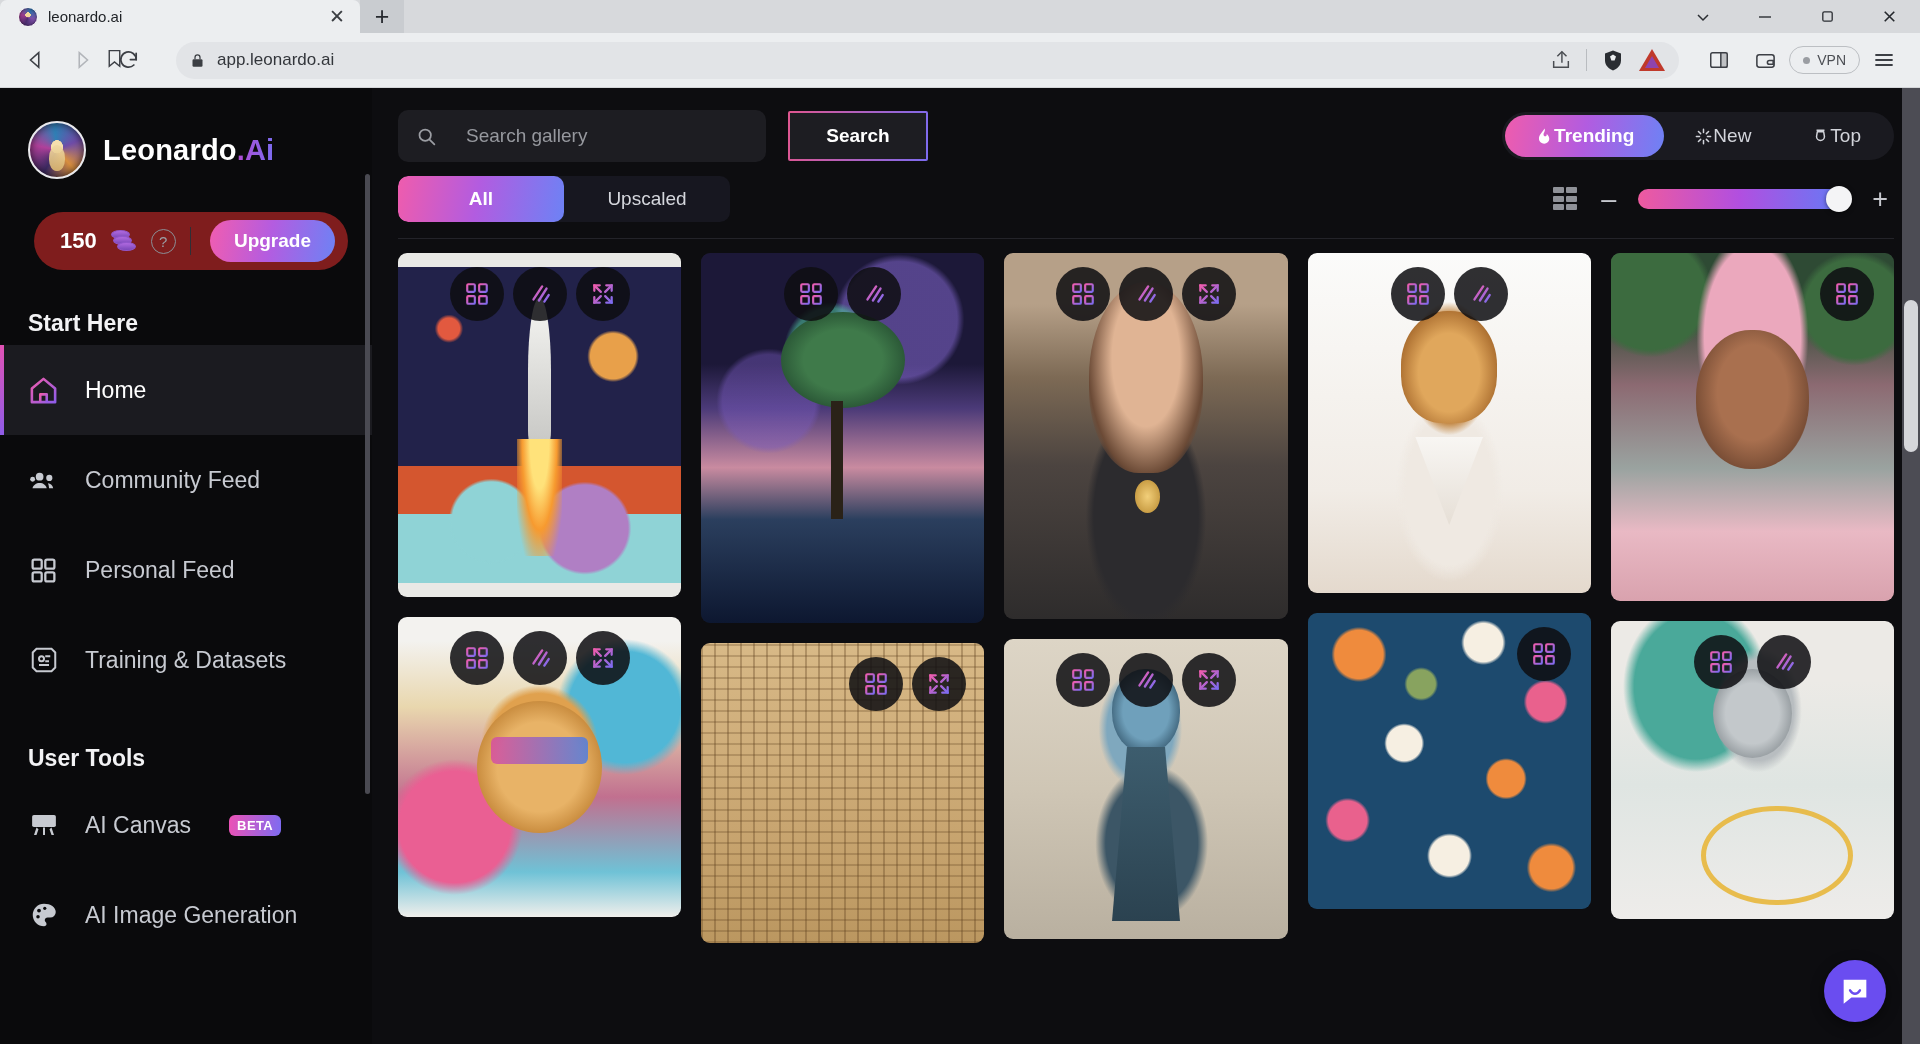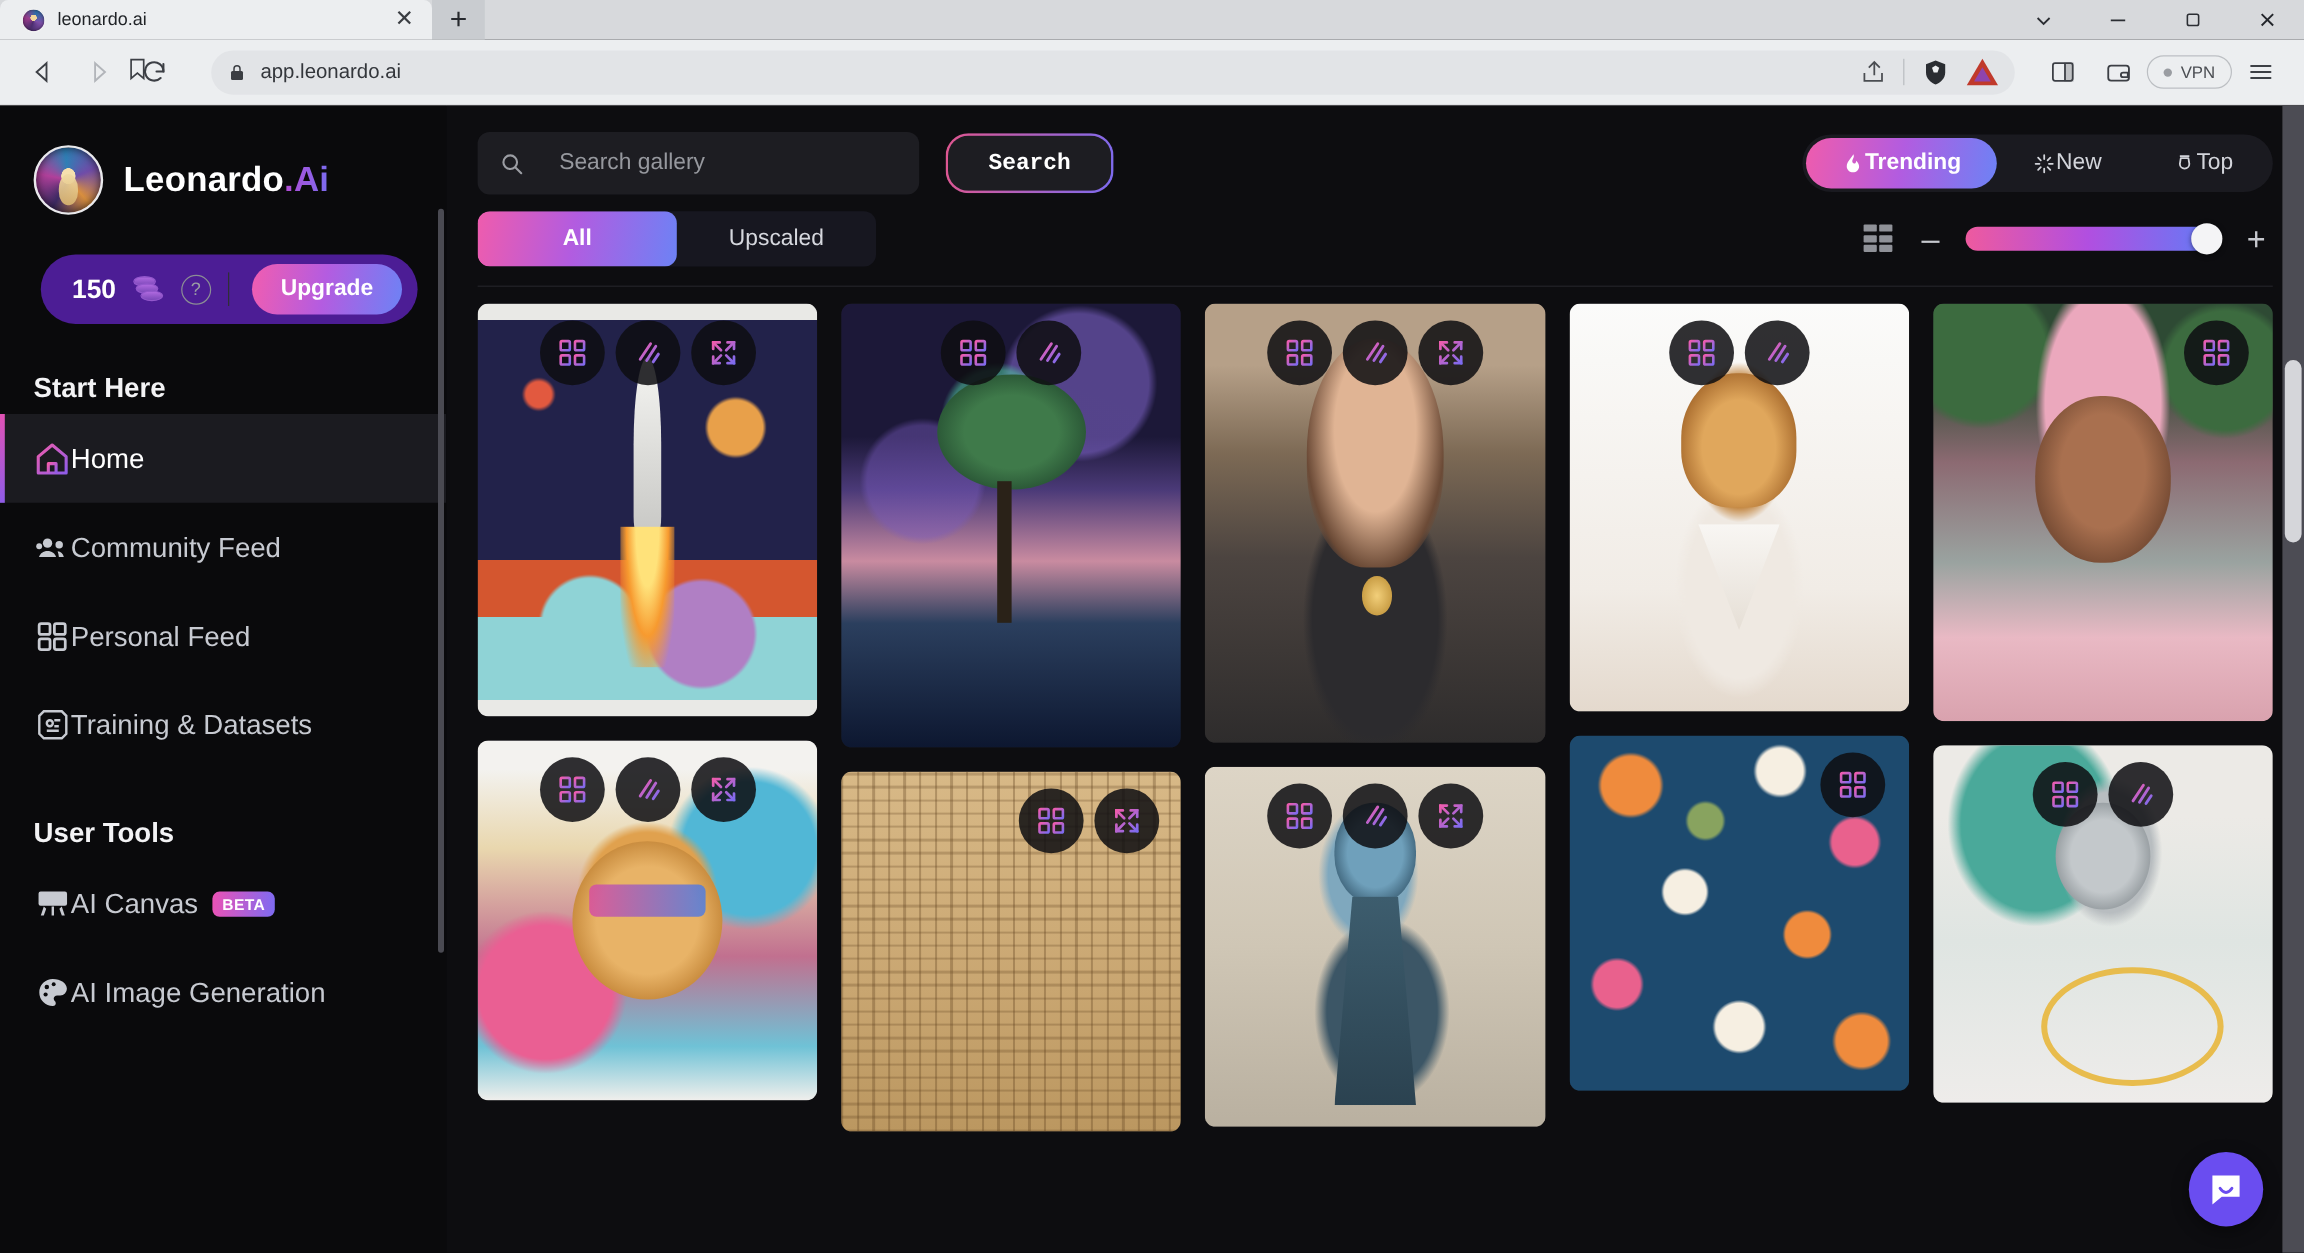--- a/index.html
+++ b/index.html
@@ -116,21 +116,21 @@
     background: linear-gradient(#f0d9a4, #d9b46f);
     opacity: .92;
   }
   .brand-name { font-size: 29px; font-weight: 700; color: #ffffff; letter-spacing: .2px; }
   .brand-name .ai {
     background: linear-gradient(90deg, #b24bd4, #7b6cf0);
     -webkit-background-clip: text; background-clip: text; color: transparent;
   }
 
   .credits {
-    margin: 26px 24px 0 34px; height: 58px; background: #4c1d95;
+    margin: 26px 24px 0 34px; height: 58px; background: #7f1d1d;
     border-radius: 29px; display: flex; align-items: center;
     padding: 0 13px 0 26px; gap: 14px;
   }
   .credits-num { font-size: 22px; font-weight: 700; color: #fff; }
   .coin {
     width: 26px; height: 22px; position: relative; flex: none;
   }
   .coin span {
     position: absolute; width: 19px; height: 9px; border-radius: 50%;
     background: linear-gradient(#b06ae0, #7a47b8);
@@ -150,21 +150,21 @@
     background: linear-gradient(100deg, #f15db0 0%, #b45ce0 48%, #6d82f5 100%);
     color: #fff; font-size: 19px; font-weight: 700; border: none;
     display: flex; align-items: center; cursor: pointer;
   }
 
   .sect-head {
     padding: 0 28px; margin-top: 40px; margin-bottom: 8px;
     font-size: 23px; font-weight: 700; color: #f3f3f5;
   }
   .nav-item {
-    height: 74px; display: flex; align-items: center; 
+    height: 90px; display: flex; align-items: center; gap: 26px;
     padding: 0 28px; color: #c7cad1; font-size: 23px; cursor: pointer;
     position: relative;
   }
   .nav-item.active { background: #1b1b20; color: #ffffff; }
   .nav-item.active::before {
     content: ""; position: absolute; left: 0; top: 0; bottom: 0; width: 4px;
     background: linear-gradient(#e252b4, #8f5ce8);
   }
   .nav-ic { width: 31px; height: 31px; flex: none; display: flex; align-items: center; justify-content: center; }
   .nav-label { white-space: nowrap; }
@@ -187,23 +187,23 @@
   .search-wrap {
     width: 368px; height: 52px; background: #1d1d22; border-radius: 10px;
     display: flex; align-items: center; gap: 16px; padding: 0 18px;
   }
   .search-input {
     border: none; background: transparent; outline: none; flex: 1;
     color: #e8e8ec; font-size: 19px; font-family: inherit; margin-left: 13px;
   }
   .search-input::placeholder { color: #96989e; }
   .search-btn {
-    width: 140px; height: 50px; border-radius: 19px; cursor: pointer;
+    width: 140px; height: 50px; border-radius: 2px; cursor: pointer;
     background: #1d1d22; color: #fff; font-size: 19px; font-weight: 700;
-    font-family: Liberation Mono, monospace; border: 2px solid transparent;
+    font-family: Liberation Sans, sans-serif; border: 2px solid transparent;
     background-image: linear-gradient(#1d1d22, #1d1d22),
                       linear-gradient(100deg, #e0568f, #7c6bf0);
     background-origin: border-box; background-clip: padding-box, border-box;
   }
   .seg-right { margin-left: auto; display: flex; align-items: center; }
   .seg {
     height: 48px; background: #1a1a20; border-radius: 24px; display: flex;
     align-items: center; padding: 3px;
   }
   .seg-btn {

